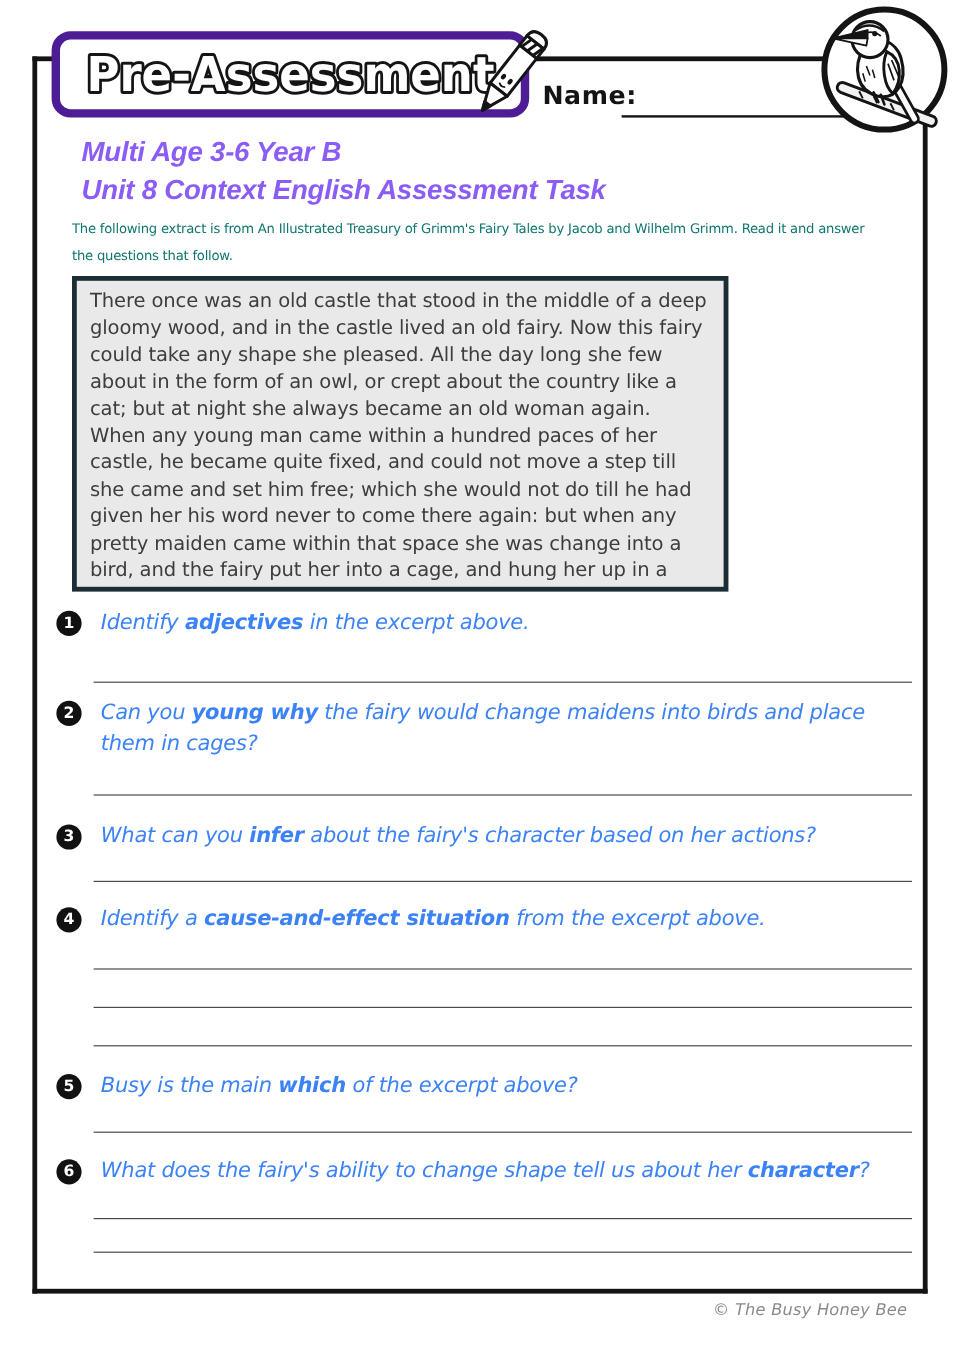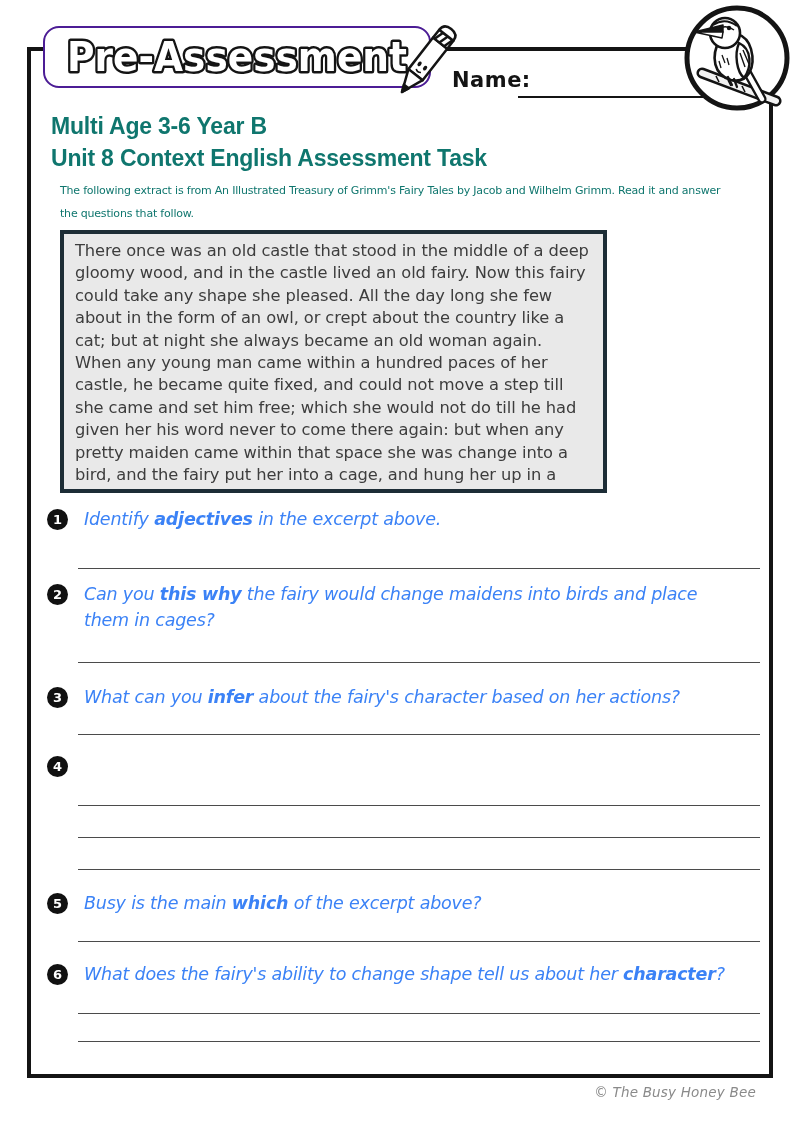--- a/index.html
+++ b/index.html
@@ -8,35 +8,35 @@
 
   
   .frame{position:absolute;background:#141414;}
   .frame-top{left:27px;top:47px;width:661px;height:4px;}
   .frame-left{left:27px;top:47px;width:4px;height:1031px;}
   .frame-right{left:769px;top:104px;width:4px;height:974px;}
   .frame-bottom{left:27px;top:1074px;width:746px;height:4px;}
 
   
   .title-box{position:absolute;left:43px;top:26px;width:384px;height:58px;background:#fff;
-             border:2px solid #4c1d95;border-radius:16px;z-index:2;
+             border:7px solid #4c1d95;border-radius:16px;z-index:2;
              display:flex;align-items:center;justify-content:center;}
   .title-box svg{display:block;}
   .pencil{position:absolute;left:386px;top:16px;z-index:3;}
   .bird{position:absolute;left:682px;top:3px;z-index:2;}
 
   .name-label{position:absolute;left:452px;top:68px;font-size:21px;font-weight:700;
               font-family:"DejaVu Sans",sans-serif;letter-spacing:.5px;text-align:center;}
   .name-line{position:absolute;left:518px;top:76px;width:186px;height:20px;
              border-bottom:2px solid #141414;}
 
   
   .content{position:absolute;left:47px;top:112px;width:714px;}
   .h1,.h2{font-family:"Liberation Sans","DejaVu Sans",sans-serif;font-weight:700;
-          font-size:23px;line-height:28px;margin:0 0 0 4px;letter-spacing:-.2px;color:#0f766e;}
+          font-size:23px;line-height:28px;margin:0 0 0 21px;letter-spacing:-.2px;color:#8b5cf6;font-style:italic;}
   .h2{margin-top:4px;}
   .instructions{margin:7px 0 0 13px;width:676px;font-size:11px;
                 line-height:23px;color:#0f766e;letter-spacing:-.2px;}
   .excerpt-box{box-sizing:border-box;margin:5px 0 0 13px;width:547px;height:263px;
                background:#e9e9e9;border:4px solid #1d2d36;padding:6px 11px;overflow:hidden;}
   .excerpt-text{font-size:16.3px;line-height:22.4px;color:#3d3d3d;letter-spacing:-.1px;}
 
   
   .questions{margin-top:13px;}
   .q-row{display:flex;align-items:flex-start;}
@@ -119,34 +119,35 @@
         <div class="question" style="margin-bottom: 12px;">
     <div class="q-row">
       <span class="q-num">1</span>
       <span class="q-text"><span>Identify </span><span class="b">adjectives</span><span> in the excerpt above.</span></span>
     </div>
   <div class="answer-line" style="margin-top: 36px;"></div>
         </div>
         <div class="question" style="margin-bottom: 21px;">
     <div class="q-row">
       <span class="q-num">2</span>
-      <span class="q-text"><span>Can you </span><span class="b">this why</span><span> the fairy would change maidens into birds and place them in cages?</span></span>
+      <span class="q-text"><span>Can you </span><span class="b">young why</span><span> the fairy would change maidens into birds and place them in cages?</span></span>
     </div>
   <div class="answer-line" style="margin-top: 29px;"></div>
         </div>
         <div class="question" style="margin-bottom: 18px;">
     <div class="q-row">
       <span class="q-num">3</span>
       <span class="q-text"><span>What can you </span><span class="b">infer</span><span> about the fairy's character based on her actions?</span></span>
     </div>
   <div class="answer-line" style="margin-top: 24px;"></div>
         </div>
         <div class="question" style="margin-bottom: 20px;">
     <div class="q-row">
       <span class="q-num">4</span>
+      <span class="q-text"><span>Identify a </span><span class="b">cause-and-effect situation</span><span> from the excerpt above.</span></span>
     </div>
   <div class="answer-line" style="margin-top: 28px;"></div>
           <div class="answer-line" style="margin-top: 31px;"></div>
           <div class="answer-line" style="margin-top: 31px;"></div>
         </div>
         <div class="question" style="margin-bottom: 19px;">
     <div class="q-row">
       <span class="q-num">5</span>
       <span class="q-text"><span>Busy is the main </span><span class="b">which</span><span> of the excerpt above?</span></span>
     </div>

